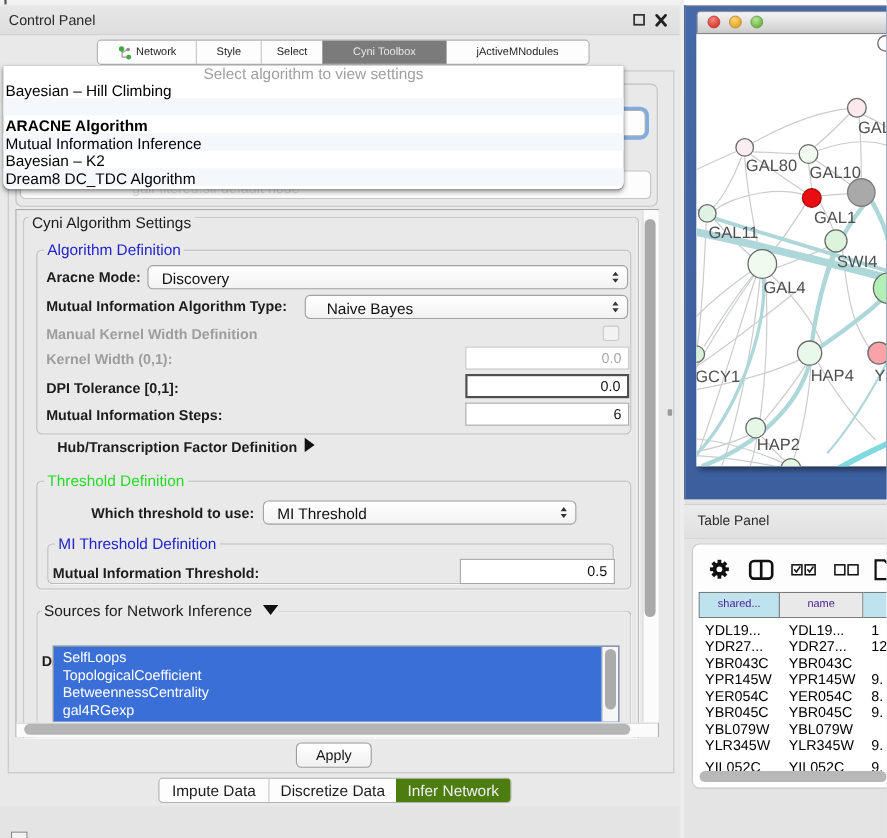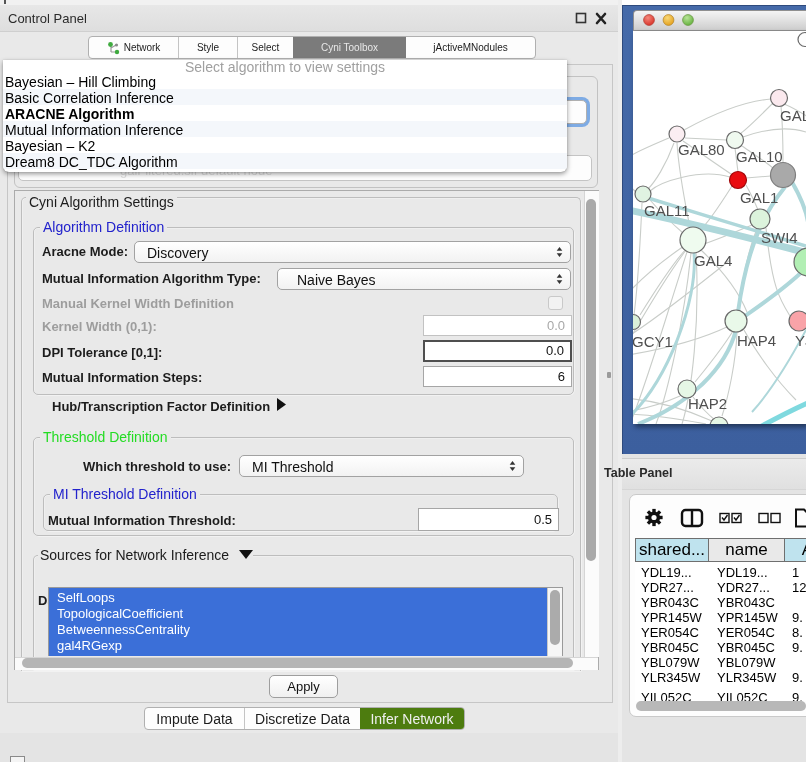--- a/index.html
+++ b/index.html
@@ -53,21 +53,20 @@
  <div style="width:113px;display:flex;align-items:center;justify-content:center;background:#7b7b7b;color:#e8e8e8;">Cyni Toolbox</div>
  <div style="flex:1;display:flex;align-items:center;justify-content:center;">jActiveMNodules</div>
 </div>
 
 <div class="ab" style="left:3px;top:60px;width:564px;height:112px;background:#fff;border-radius:0 0 6px 6px;box-shadow:0 2px 5px rgba(0,0,0,.4),0 0 1px rgba(0,0,0,.3);overflow:hidden;">
  <div style="position:absolute;top:29px;left:0;width:100%;height:16px;background:#f4f7fb;"></div>
  <div style="position:absolute;top:61px;left:0;width:100%;height:16px;background:#f4f7fb;"></div>
  <div style="position:absolute;top:93px;left:0;width:100%;height:16px;background:#f4f7fb;"></div>
  <div style="position:absolute;top:-1px;left:0;width:100%;text-align:center;font-size:14px;color:#a0a0a0;">Select algorithm to view settings</div>
  <div style="position:absolute;top:14px;left:2px;font-size:14px;color:#000;">Bayesian – Hill Climbing</div>
- <div style="position:absolute;top:30px;left:2px;font-size:14px;color:#000;">Basic Correlation Inference</div>
  <div style="position:absolute;top:46px;left:2px;font-size:14px;color:#000;font-weight:bold;">ARACNE Algorithm</div>
  <div style="position:absolute;top:62px;left:2px;font-size:14px;color:#000;">Mutual Information Inference</div>
  <div style="position:absolute;top:78px;left:2px;font-size:14px;color:#000;">Bayesian – K2</div>
  <div style="position:absolute;top:94px;left:2px;font-size:14px;color:#000;">Dream8 DC_TDC Algorithm</div>
 </div>
 
 <div class="ab" style="left:14px;top:190px;width:585px;height:480px;border:1px solid #ababab;background:#e9e9e9;box-sizing:border-box;"></div>
 
 <div class="ab grp" style="left:21px;top:197px;width:558px;height:473px;border-bottom:none;border-radius:5px 5px 0 0;"></div>
 <div class="ab" style="left:26px;top:194px;background:#e9e9e9;padding:0 3px;font-size:14px;color:#1c1c1c;">Cyni Algorithm Settings</div>
@@ -263,21 +262,21 @@
   <text x="694" y="266">GAL4</text>
   <text x="632" y="347">GCY1</text>
   <text x="737" y="346">HAP4</text>
   <text x="795" y="346">YJ</text>
   <text x="688" y="409">HAP2</text>
  </g>
 </svg>
 </div>
 
 <div class="ab" style="left:622px;top:458px;width:184px;height:30px;background:linear-gradient(#ebebeb,#e0e0e0);border-top:1px solid #cdcdcd;border-bottom:1px solid #d6d6d6;"></div>
-<div class="ab" style="left:604px;top:466px;font-size:12.5px;color:#2a2a2a;font-weight:bold;">Table Panel</div>
+<div class="ab" style="left:634px;top:466px;font-size:12.5px;color:#2a2a2a;">Table Panel</div>
 
 <div class="ab" style="left:629px;top:494px;width:185px;height:223px;background:#fdfdfd;border:1px solid #c9c9c9;border-radius:7px;box-sizing:border-box;overflow:hidden;"></div>
 
 <svg class="ab" style="left:643px;top:507px;" width="163px" height="22" viewBox="0 0 163 22">
  <g transform="translate(11,10.5)">
   <circle r="6.1" fill="#111"></circle>
   <g fill="#111">
    <rect x="-1.7" y="-8.6" width="3.4" height="4"></rect>
         <rect x="-1.7" y="4.6" width="3.4" height="4"></rect>
    <rect x="-8.6" y="-1.7" width="4" height="3.4"></rect>
@@ -295,21 +294,21 @@
   <rect x="77" y="6.5" width="9" height="9"></rect>
       <rect x="89" y="6.5" width="9" height="9"></rect>
   <path d="M79 10.5 L81 13 L84.5 8"></path>
       <path d="M91 10.5 L93 13 L96.5 8"></path>
   <rect x="116" y="6.5" width="9" height="9"></rect>
       <rect x="128" y="6.5" width="9" height="9"></rect>
  </g>
  <path d="M153 2.5 h8 l5 5 v12 h-13 z" fill="none" stroke="#111" stroke-width="2"></path>
 </svg>
 
-<div class="ab" style="left:635px;top:538px;width:171px;height:24px;font-size:17px;color:#000000;overflow:hidden;">
+<div class="ab" style="left:635px;top:538px;width:171px;height:24px;font-size:10px;color:#4c1d95;overflow:hidden;">
  <div style="position:absolute;left:0;top:0;width:74px;height:24px;background:#bfe3ee;border:1px solid #6f6f6f;box-sizing:border-box;text-align:center;line-height:22px;">shared...</div>
  <div style="position:absolute;left:74px;top:0;width:76px;height:24px;background:#e9e9e9;border:1px solid #6f6f6f;border-left:none;box-sizing:border-box;text-align:center;line-height:22px;">name</div>
  <div style="position:absolute;left:150px;top:0;width:56px;height:24px;background:#bfe3ee;border:1px solid #6f6f6f;border-left:none;box-sizing:border-box;text-align:center;line-height:22px;">AV</div>
 </div>
 
 <div class="ab" style="left:635px;top:562px;width:171px;height:139px;background:#fff;overflow:hidden;font-size:13px;color:#000;">
  <div style="position:absolute;left:6px;top:3px;">YDL19...</div>
     <div style="position:absolute;left:82px;top:3px;">YDL19...</div>
     <div style="position:absolute;left:157px;top:3px;">1</div>
  <div style="position:absolute;left:6px;top:18px;">YDR27...</div>

